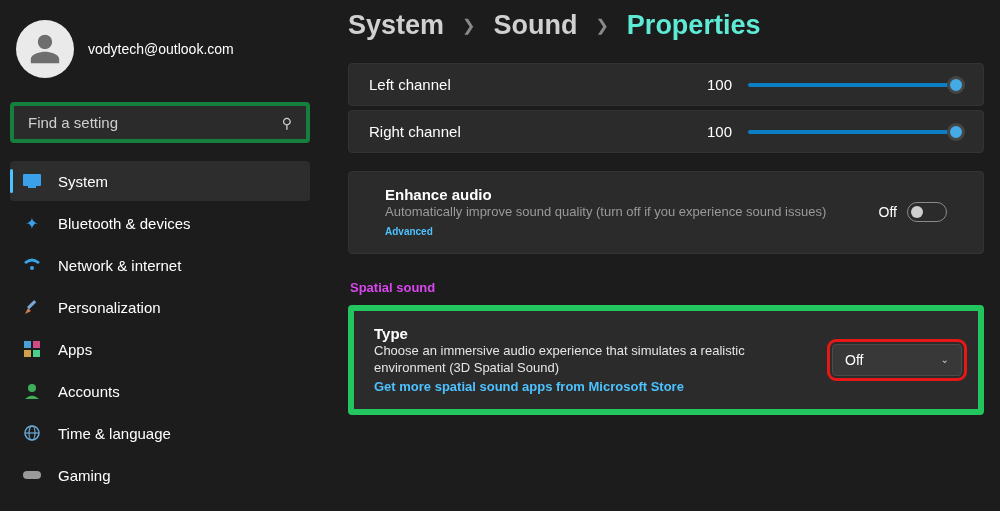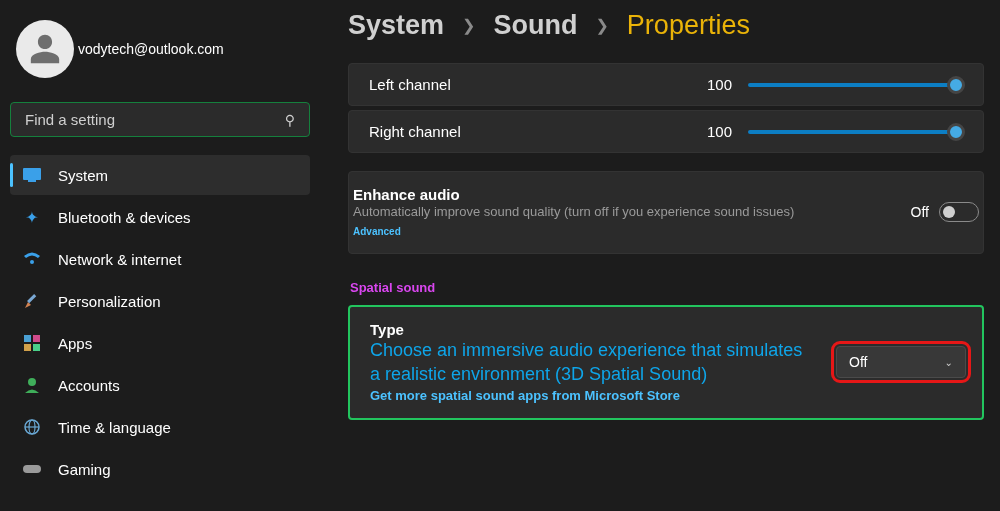--- a/index.html
+++ b/index.html
@@ -19,21 +19,21 @@
     .sidebar {
       width: 320px;
       padding: 10px 10px 0 10px;
       display: flex;
       flex-direction: column;
       background: #1c1c1c;
     }
     .user-row {
       display: flex;
       align-items: center;
-      gap: 4px;
+      gap: 14px;
       padding: 10px 6px 18px 6px;
     }
     .avatar {
       width: 58px;
       height: 58px;
       border-radius: 50%;
       background: #eaeaea;
       display: flex;
       align-items: center;
       justify-content: center;
@@ -45,21 +45,21 @@
     }
     .user-email {
       font-size: 14px;
       color: #ffffff;
     }
     .search-box {
       display: flex;
       align-items: center;
       justify-content: space-between;
       background: #2b2b2b;
-      border: 1px solid #15803d;
+      border: 4px solid #15803d;
       border-radius: 4px;
       padding: 8px 14px;
       margin: 6px 0 18px 0;
     }
     .search-box input {
       background: transparent;
       border: none;
       outline: none;
       color: #d0d0d0;
       font-size: 15px;
@@ -119,22 +119,22 @@
       gap: 18px;
       font-size: 27px;
       padding-bottom: 22px;
     }
     .breadcrumb .crumb {
       color: #d0d0d0;
       font-weight: 600;
       cursor: pointer;
     }
     .breadcrumb .crumb.current {
-      color: #eab308;
-      font-weight: 400;
+      color: #5eead4;
+      font-weight: 700;
     }
     .breadcrumb .sep {
       color: #8a8a8a;
       font-size: 16px;
       font-weight: 400;
     }
     .card {
       background: #2b2b2b;
       border: 1px solid #333;
       border-radius: 4px;
@@ -172,21 +172,21 @@
       width: 18px;
       height: 18px;
       border-radius: 50%;
       background: #45abe5;
       border: 3px solid #454545;
     }
     .enhance-card {
       background: #2b2b2b;
       border: 1px solid #333;
       border-radius: 4px;
-      padding: 14px 4px;
+      padding: 14px 36px;
       margin-top: 18px;
       display: flex;
       align-items: center;
       justify-content: space-between;
       gap: 20px;
     }
     .enhance-left {
       flex: 1;
     }
     .enhance-title {
@@ -235,39 +235,39 @@
       background: #cfcfcf;
     }
     .section-heading {
       font-size: 13px;
       font-weight: 600;
       color: #d946ef;
       margin: 26px 0 10px 2px;
     }
     .spatial-card {
       background: #2b2b2b;
-      border: 2px solid #22c55e;
+      border: 6px solid #22c55e;
       border-radius: 4px;
       padding: 14px 16px 14px 20px;
       display: flex;
       align-items: center;
       justify-content: space-between;
       gap: 20px;
     }
     .spatial-left {
       flex: 1;
     }
     .spatial-title {
       font-size: 15px;
       font-weight: 600;
       color: #ffffff;
     }
     .spatial-desc {
-      font-size: 18px;
-      color: #0ea5e9;
+      font-size: 13px;
+      color: #e5e5e5;
       line-height: 1.35;
     }
     .spatial-link {
       font-size: 13px;
       color: #4cc2ff;
       font-weight: 600;
       cursor: pointer;
       display: inline-block;
       margin-top: 2px;
     }

